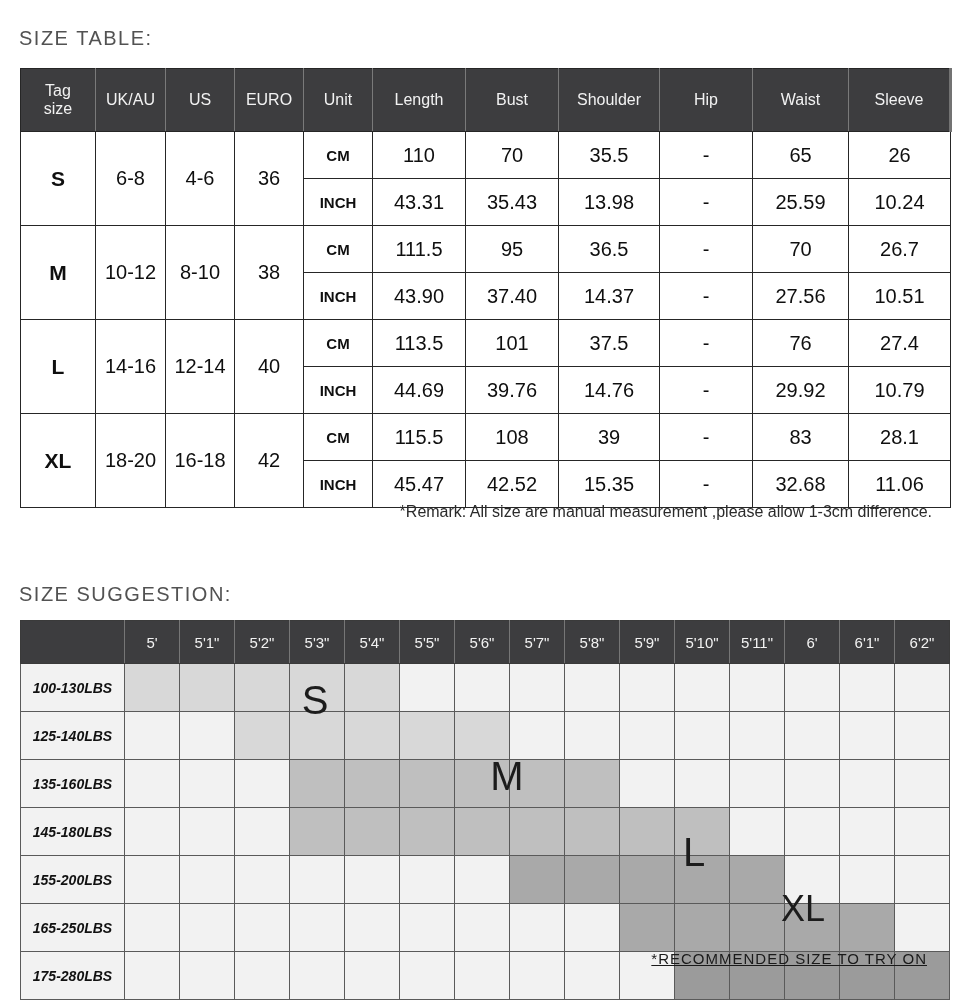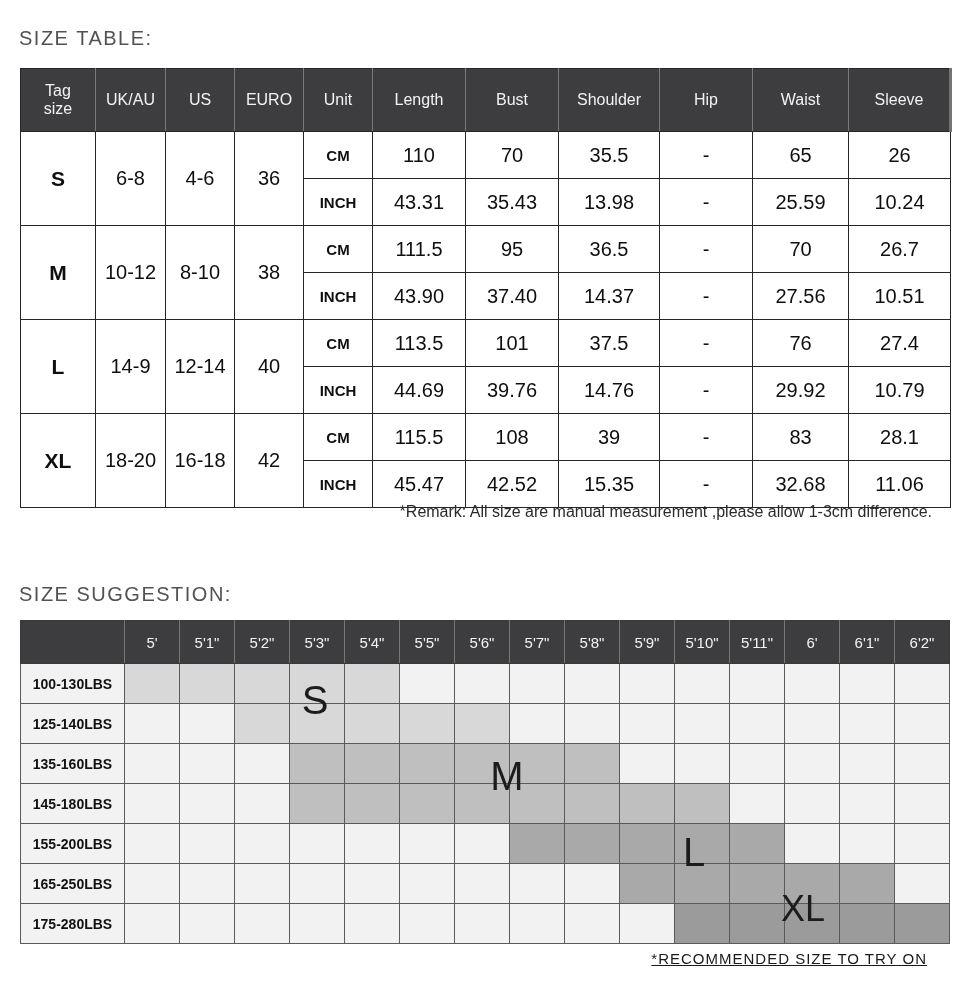--- a/index.html
+++ b/index.html
@@ -41,21 +41,21 @@
     position:absolute;left:20px;top:620px;width:930px;
     border-collapse:collapse;table-layout:fixed;border:1px solid #3a3a3a;
   }
   table.suggest thead th{
     background:var(--header_bg);color:var(--header_text);
     font-weight:400;font-size:15px;height:42px;
     border:1px solid #3a3a3a;border-right:1px solid #767676;
     padding:0;text-align:center;
   }
   table.suggest thead th:last-child{border-right:1px solid #3a3a3a;}
-  table.suggest tbody tr{height:40px;}
+  table.suggest tbody tr{height:48px;font-style:italic;}
   table.suggest tbody th{
     background:var(--empty_cell);color:#111111;font-weight:700;font-size:14px;
     border:1px solid #5a5a5a;padding:0 2px;text-align:center;
   }
   table.suggest tbody td{
     background:var(--empty_cell);border:1px solid #5a5a5a;padding:0;
   }
   .band-letter{
     position:absolute;transform:translate(-50%,-52%);
     font-size:40px;font-weight:400;color:#1c1c1c;line-height:1;
@@ -147,21 +147,21 @@
       <td>43.90</td>
       <td>37.40</td>
       <td>14.37</td>
       <td>-</td>
       <td>27.56</td>
       <td>10.51</td>
     </tr>
 
     <tr>
       <td class="tag" rowspan="2">L</td>
-      <td class="range" rowspan="2">14-9</td>
+      <td class="range" rowspan="2">14-16</td>
       <td class="range" rowspan="2">12-14</td>
       <td class="range" rowspan="2">40</td>
       <td class="unit">CM</td>
       <td>113.5</td>
       <td>101</td>
       <td>37.5</td>
       <td>-</td>
       <td>76</td>
       <td>27.4</td>
     </tr>

